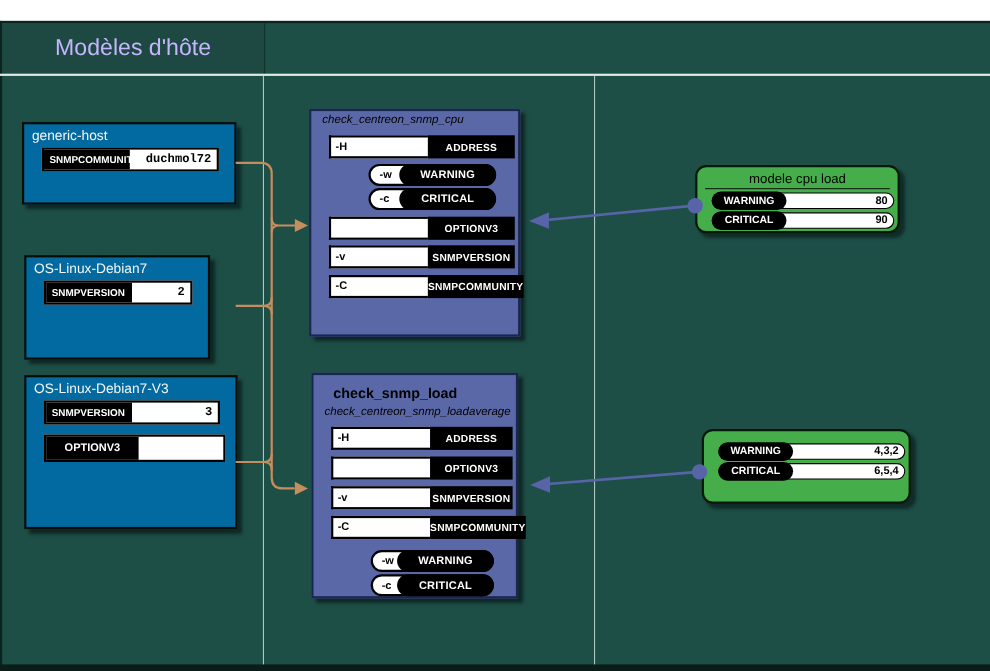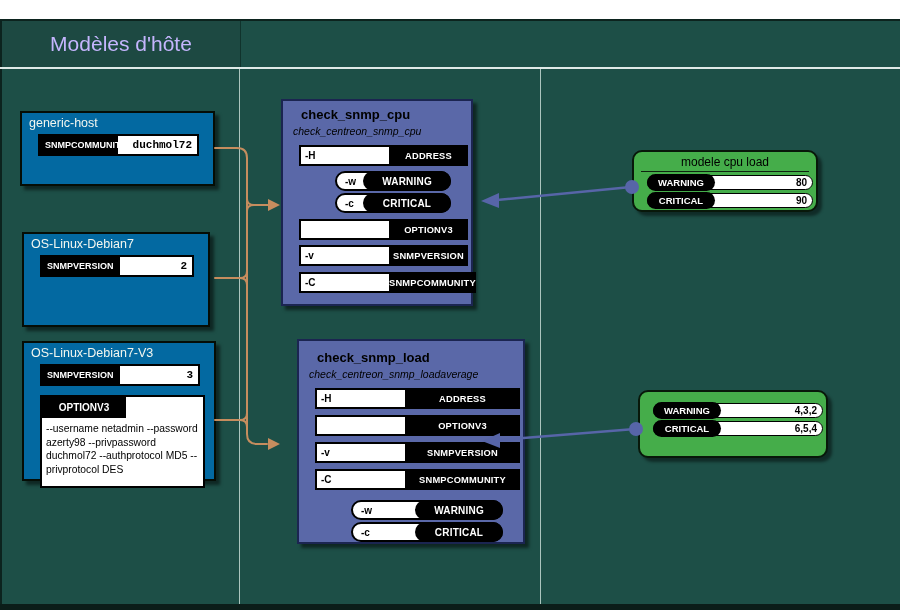--- a/index.html
+++ b/index.html
@@ -80,42 +80,40 @@
   <div class="vdivider vd2"></div>
 
   <div class="hostbox" style="left:20px; top:111px; width:195px; height:75px;">
     <div class="title">generic-host</div>
     <div class="kvrow" style="margin:4px 14px 0 16px;">
       <div class="k">SNMPCOMMUNITY</div>
       <div class="v">duchmol72</div>
     </div>
   </div>
 
-  <div class="hostbox" style="left:22px; top:232px; width:188px; height:95px;">
+  <div class="hostbox" style="left:22px; top:232px; width:169px; height:95px;">
     <div class="title">OS-Linux-Debian7</div>
     <div class="kvrow" style="margin:4px 14px 0 16px;">
       <div class="k">SNMPVERSION</div>
       <div class="v">2</div>
     </div>
   </div>
 
   <div class="hostbox" style="left:22px; top:341px; width:194px; height:140px;">
     <div class="title">OS-Linux-Debian7-V3</div>
     <div class="kvrow" style="margin:4px 14px 0 16px;">
       <div class="k">SNMPVERSION</div>
       <div class="v">3</div>
     </div>
     <div class="optbox" style="margin:9px 9px 0 16px;">
       <div class="optlabel">OPTIONV3</div>
-      <div class="opttext">--username netadmin --password azerty98 --privpassword duchmol72 --authprotocol MD5 --privprotocol DES</div>
     </div>
   </div>
 
   <div class="cmdbox" style="left:281px; top:99px; width:192px; height:207px;">
-    <div class="title" style="margin-top:6px;">check_snmp_cpu</div>
     <div class="subtitle">check_centreon_snmp_cpu</div>
     <div class="cmdrow" style="margin-top:7px;">
       <div class="flag">-H</div>
       <div class="lbl">ADDRESS</div>
     </div>
     <div class="cmdrow pill" style="margin-top:5px;">
       <div class="flag">-w</div>
       <div class="lbl">WARNING</div>
     </div>
     <div class="cmdrow pill" style="margin-top:2px;">
@@ -129,21 +127,21 @@
     <div class="cmdrow" style="margin-top:5px;">
       <div class="flag">-v</div>
       <div class="lbl">SNMPVERSION</div>
     </div>
     <div class="cmdrow" style="margin-top:6px;">
       <div class="flag">-C</div>
       <div class="lbl">SNMPCOMMUNITY</div>
     </div>
   </div>
 
-  <div class="cmdbox" style="left:297px; top:339px; width:228px; height:205px;">
+  <div class="cmdbox" style="left:283px; top:339px; width:188px; height:205px;">
     <div class="title" style="margin-top:9px;">check_snmp_load</div>
     <div class="subtitle">check_centreon_snmp_loadaverage</div>
     <div class="cmdrow" style="margin-top:7px;">
       <div class="flag">-H</div>
       <div class="lbl">ADDRESS</div>
     </div>
     <div class="cmdrow" style="margin-top:6px;">
       <div class="flag"></div>
       <div class="lbl">OPTIONV3</div>
     </div>

